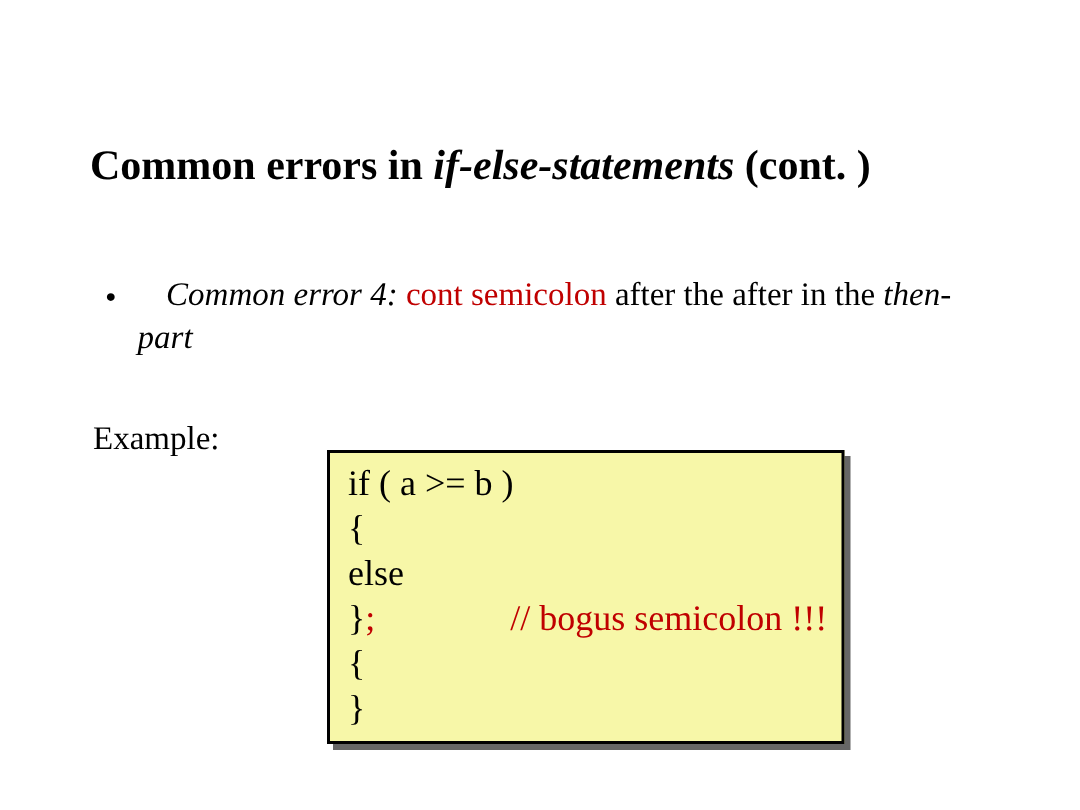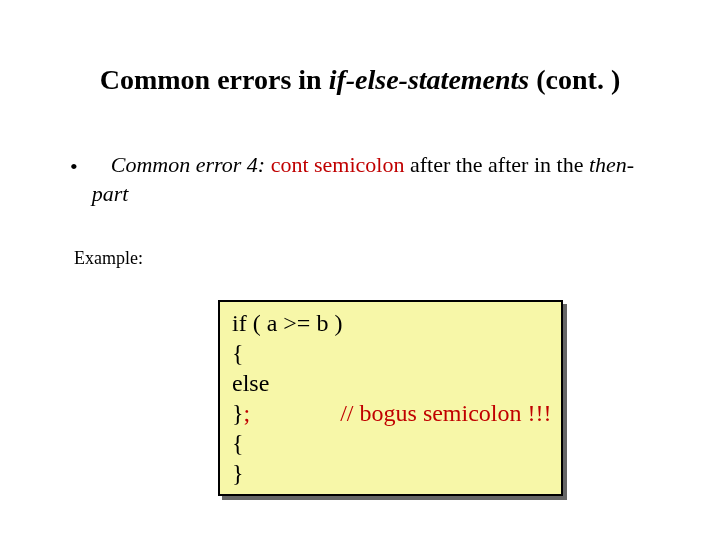--- a/index.html
+++ b/index.html
@@ -15,22 +15,22 @@
   .slide {
     width: 720px;
     height: 540px;
     position: relative;
     box-sizing: border-box;
     padding: 30px 60px 30px 60px;
   }
   .title {
     font-size: 28px;
     font-weight: bold;
-    text-align: center;
-    margin-top: 34px;
+    text-align: left;
+    margin-top: 65px;
     margin-bottom: 55px;
   }
   .title .italic-span {
     font-style: italic;
   }
   .bullet-row {
     display: flex;
     align-items: flex-start;
     font-size: 22px;
     margin-left: 10px;
@@ -48,22 +48,22 @@
     font-style: italic;
     margin-left: 19px;
   }
   .bullet-text .red {
     color: #c00000;
   }
   .bullet-text .trail {
     font-style: italic;
   }
   .example-label {
-    font-size: 18px;
-    margin-left: 14px;
+    font-size: 22px;
+    margin-left: 2px;
   }
   .code-box {
     position: absolute;
     left: 218px;
     top: 300px;
     width: 345px;
     background: #f7f7a8;
     border: 2px solid #000000;
     box-shadow: 4px 4px 0 #666666;
     padding: 6px 12px 6px 12px;

